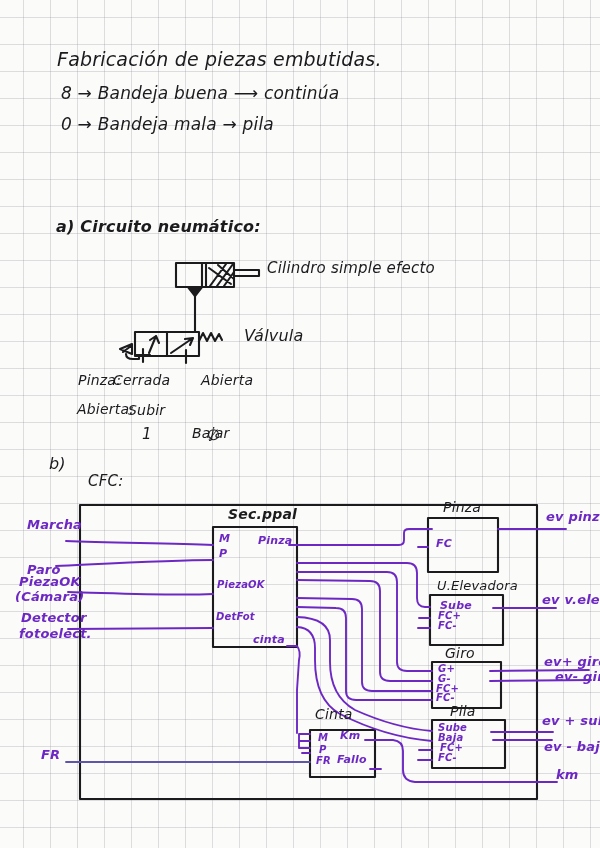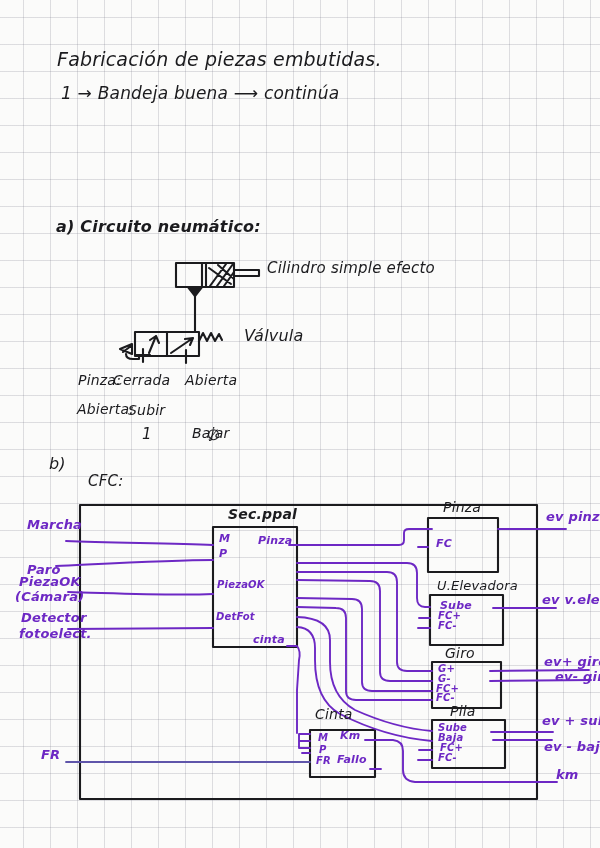--- a/index.html
+++ b/index.html
@@ -90,28 +90,29 @@
       <path d="M490,671 L589,670"></path>
       <path d="M490,681 L591,680"></path>
       <path d="M491,732 L553,732"></path>
       <path d="M493,740 L552,740"></path>
       <path d="M365,740 L393,740 Q403,741 403,751 L403,770 Q403,781 415,782 L557,782"></path>
       <path d="M370,769 L381,769"></path>
     </g>
   </svg>
 
   <div class="hw t19" style="left:57px;top:50px;">Fabricación de piezas embutidas.</div>
-  <div class="hw t17" style="left:61px;top:85px;">1 → Bandeja buena ⟶ continúa</div>
+  <div class="hw t17" style="left:61px;top:85px;">8 → Bandeja buena ⟶ continúa</div>
+  <div class="hw t17" style="left:61px;top:116px;">0 → Bandeja mala → pila</div>
 
   <div class="hw t16" style="left:56px;top:219px;font-weight:bold;">a) Circuito neumático:</div>
   <div class="hw t15" style="left:267px;top:261px;">Cilindro simple efecto</div>
   <div class="hw t16" style="left:244px;top:328px;">Válvula</div>
   <div class="hw t14" style="left:78px;top:373px;">Pinza:</div>
   <div class="hw t14" style="left:113px;top:373px;">Cerrada</div>
-  <div class="hw t14" style="left:185px;top:373px;">Abierta</div>
+  <div class="hw t14" style="left:185px;top:373px;padding-left:16px;">Abierta</div>
   <div class="hw t14" style="left:77px;top:402px;">Abierta:</div>
   <div class="hw t14" style="left:128px;top:403px;">Subir</div>
   <div class="hw t14" style="left:192px;top:404px;margin-top:22px;">Bajar</div>
   <div class="hw t15" style="left:142px;top:427px;">1</div>
   <div class="hw t15" style="left:207px;top:428px;">∅</div>
 
   <div class="hw t16" style="left:49px;top:456px;">b)</div>
   <div class="hw t15" style="left:88px;top:474px;text-align:right;">CFC:</div>
 
   <div class="hw t14" style="left:228px;top:507px;font-weight:bold;">Sec.ppal</div>

